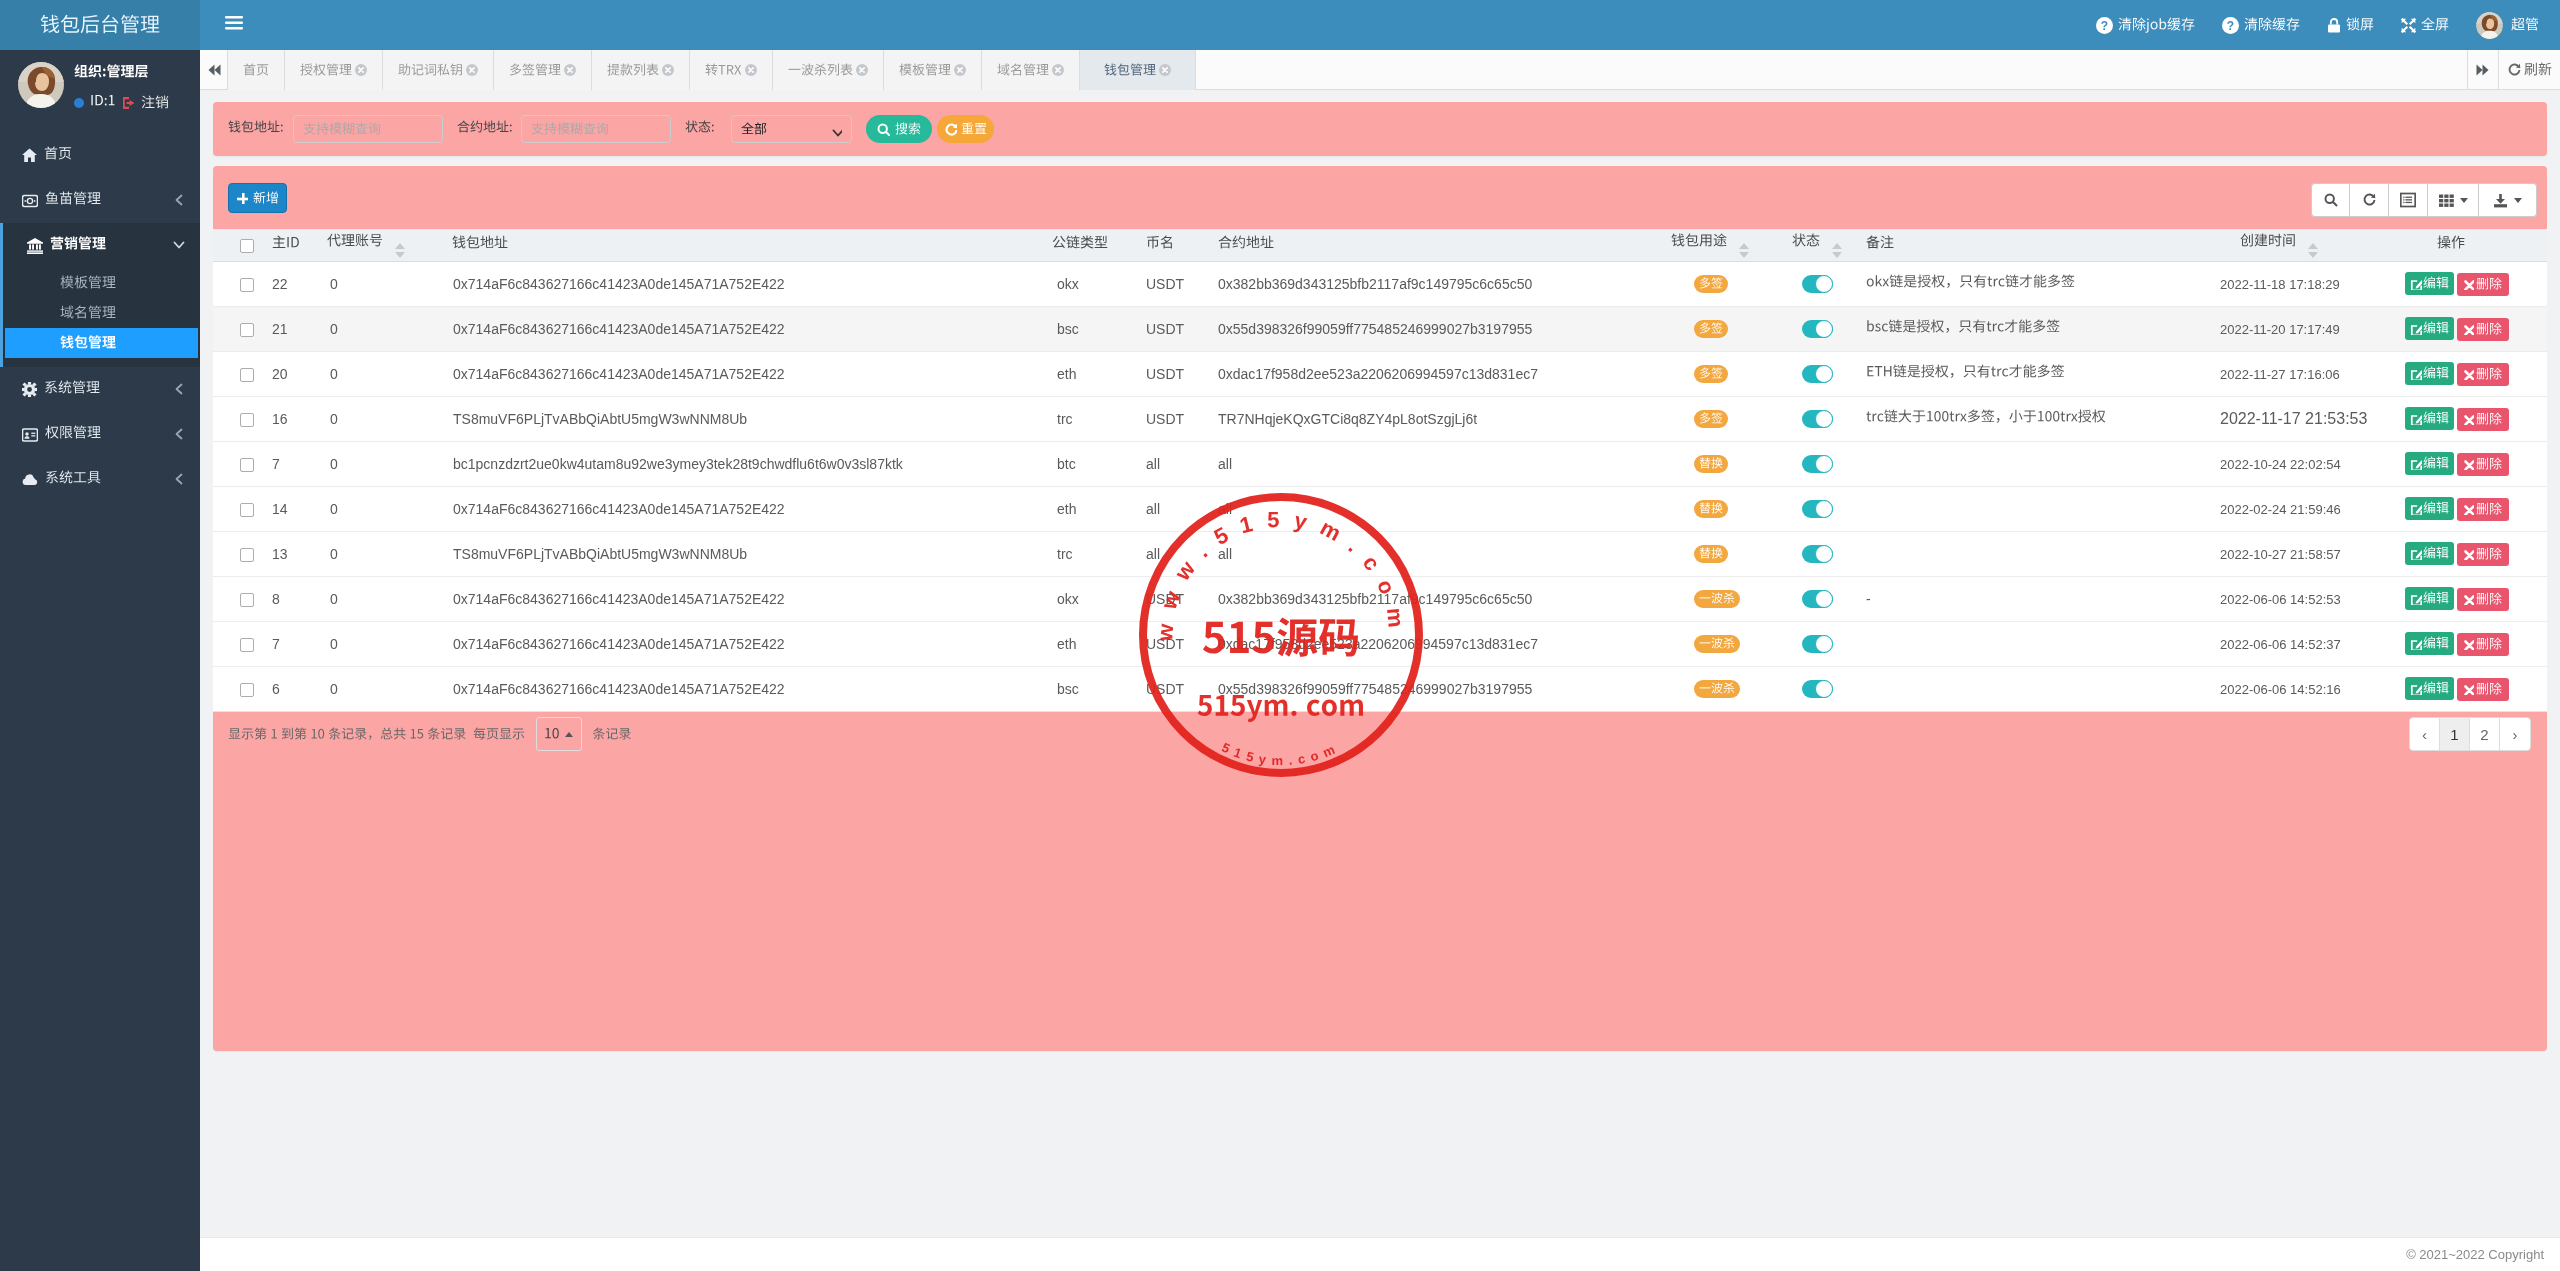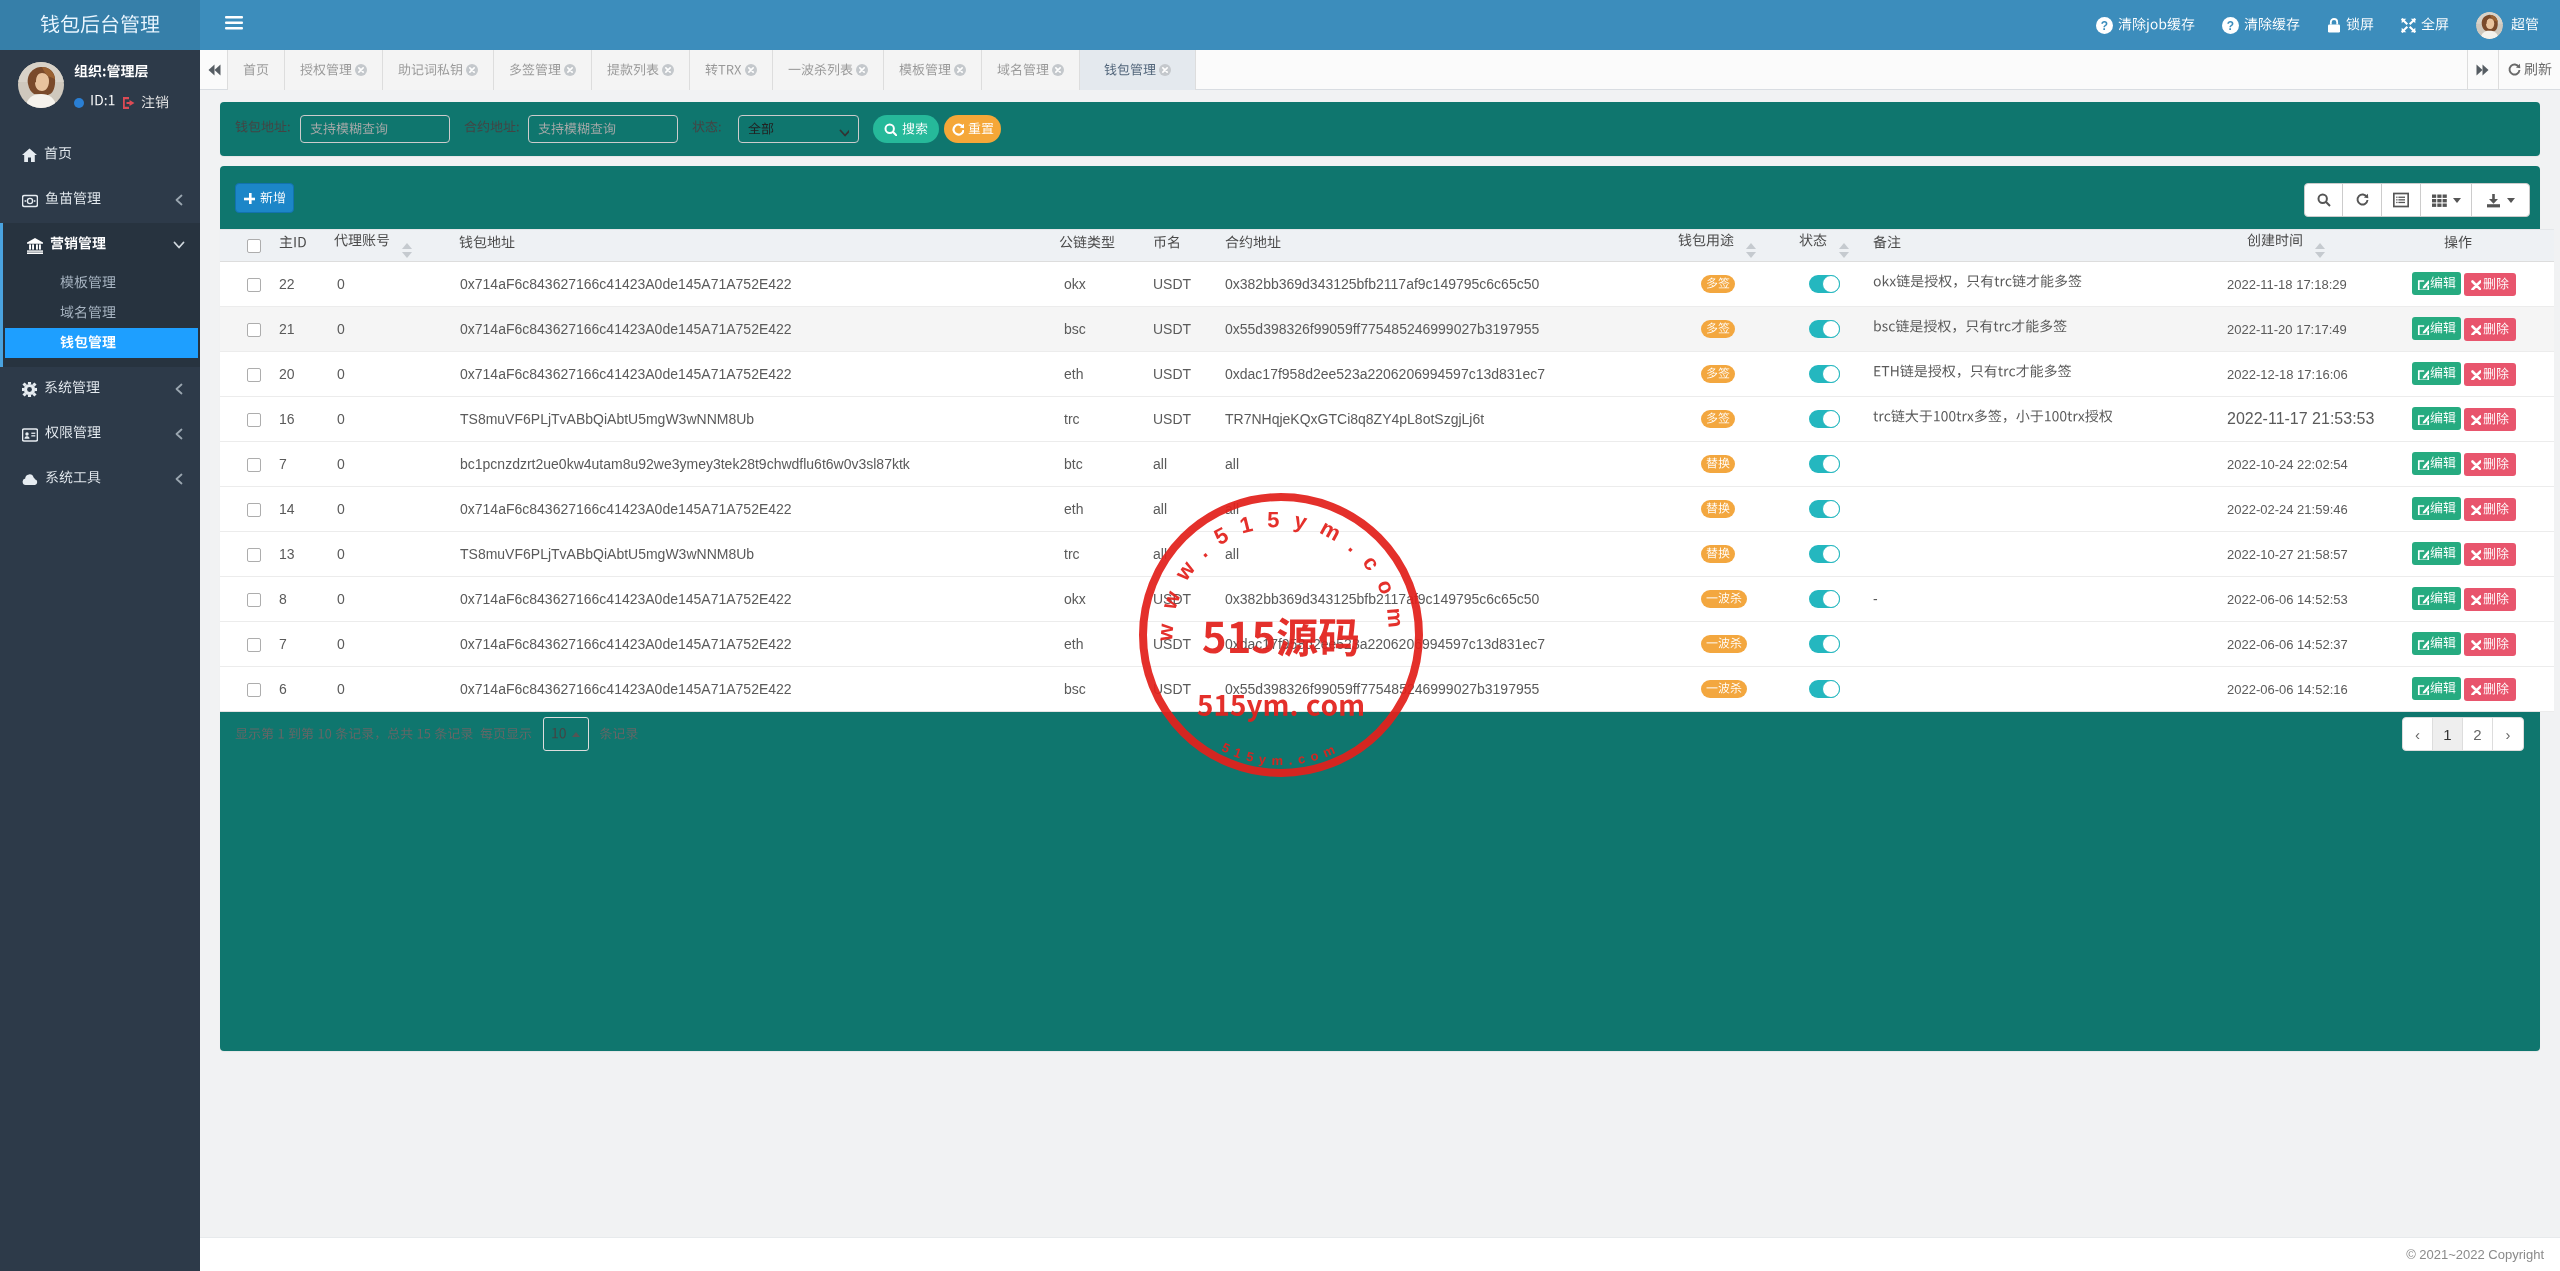--- a/index.html
+++ b/index.html
@@ -24,21 +24,21 @@
 .msub{padding:0 0 9px}
 .msub li{height:30px;display:flex;align-items:center;padding-left:57px}
 .msub li.on{background:#1e9fff;margin:0 2px 0 2px;padding-left:55px;height:30px}
 #tabbar{position:absolute;left:200px;top:50px;right:0;height:40px;background:#fbfbfb;border-bottom:1px solid #d9dde2;z-index:3;display:flex}
 .tcell{display:flex;align-items:center;justify-content:center;gap:3px;border-right:1px solid #ddd;height:40px}
 .tcell.first{width:28px}
 .tab{background:#f4f4f4;padding:0 15px}
 .tab.on{background:#e4e9ee;padding:0 24px}
 #tb-right{margin-left:auto;display:flex}
 #content{position:absolute;left:200px;top:90px;right:0;height:1147px;background:#f1f2f3}
-.panel{background:#0f766e;border-radius:4px;margin:0 20px;box-shadow:0 1px 1px rgba(0,0,0,.05)}
+.panel{background:#fca5a5;border-radius:4px;margin:0 13px;box-shadow:0 1px 1px rgba(0,0,0,.05)}
 #spanel{margin-top:12px;height:54px;display:flex;align-items:center;padding-left:15px}
 .slabel{margin-right:9px}
 .sinput{width:150px;height:28px;border:1px solid #ccc;border-radius:4px;padding:0 9px;font-size:13px;color:#333;margin-right:14px}
 .sinput::placeholder{color:#a9a9a9}
 .selwrap{position:relative;margin-right:14px}
 .selwrap .car{position:absolute;right:9px;top:9px;pointer-events:none}
 .btn{border:none;display:inline-flex;align-items:center;justify-content:center;gap:5px;cursor:default}
 .btn-pill{height:28px;border-radius:15px;padding:0 14px}
 .btn-search{background:#26b99a;padding:0 11px}
 .btn-reset{background:#f5a738;margin-left:5px;padding:0 7px;gap:4px}
@@ -1110,21 +1110,21 @@
                     <use href="#g108" x="7916"></use>
                     <use href="#g109" x="8916"></use>
                     <use href="#g110" x="9293"></use>
                     <use href="#g111" x="9681"></use>
                     <use href="#g112" x="10191"></use>
                     <use href="#g113" x="11191"></use>
                     <use href="#g53" x="12191"></use>
                     <use href="#g54" x="13191"></use>
                   </g>
                 </svg></td>
-              <td style="padding-left:10px;font-size:13px;color:#5a5a5a">2022-12-18 17:16:06</td>
+              <td style="padding-left:10px;font-size:13px;color:#5a5a5a">2022-11-27 17:16:06</td>
               <td style="padding-left:10px"><span class="abtn ed">
                   <svg class="ic " width="12" height="12" viewBox="0 0 12 12" style="vertical-align:0px">
                     <path fill="none" stroke="#fff" stroke-width="1.7" d="M11.2 7.6 V12.4 H1.8 V3 H7.2"></path>
                     <path fill="#fff" d="M5.6 10.6 L6.2 8.5 L11.5 2.2 L13.4 3.8 L8.1 10.1 Z"></path>
                   </svg>
                   <svg class="tx " width="26.0" height="14.9" viewBox="0 0 26.0 14.9" style="vertical-align:0px">
                     <g fill="#ffffff" transform="translate(0,11.44) scale(0.01300,-0.01300)">
                       <use href="#g114" x="0"></use>
                       <use href="#g115" x="1000"></use>
                     </g>

